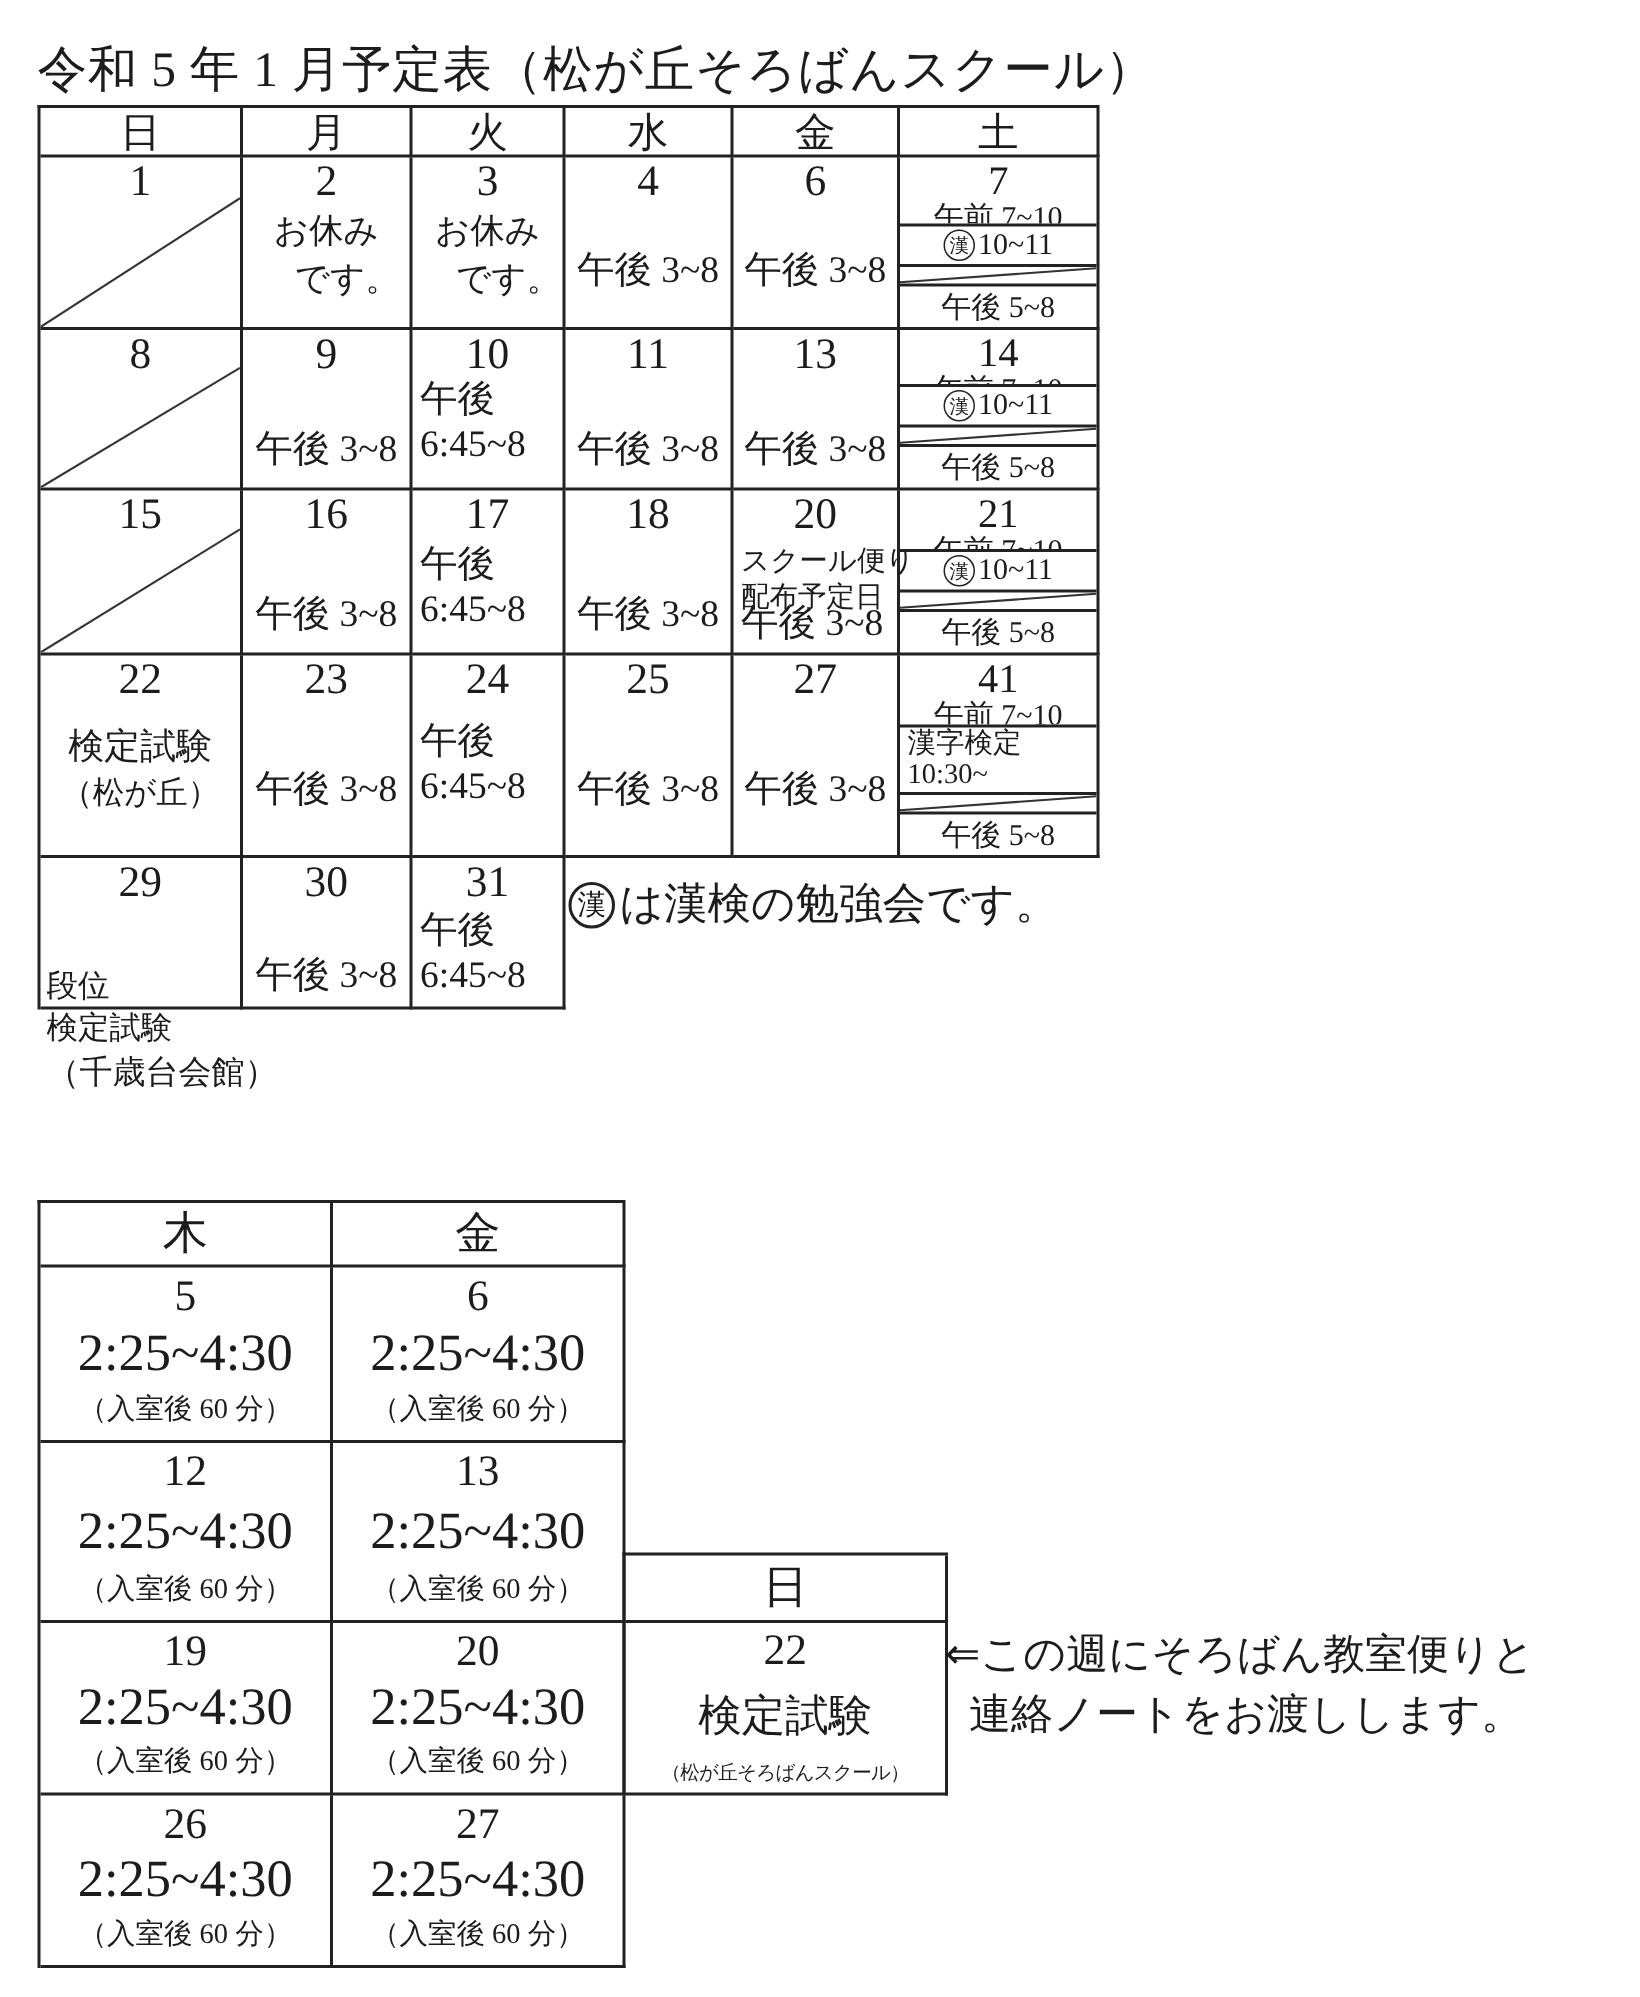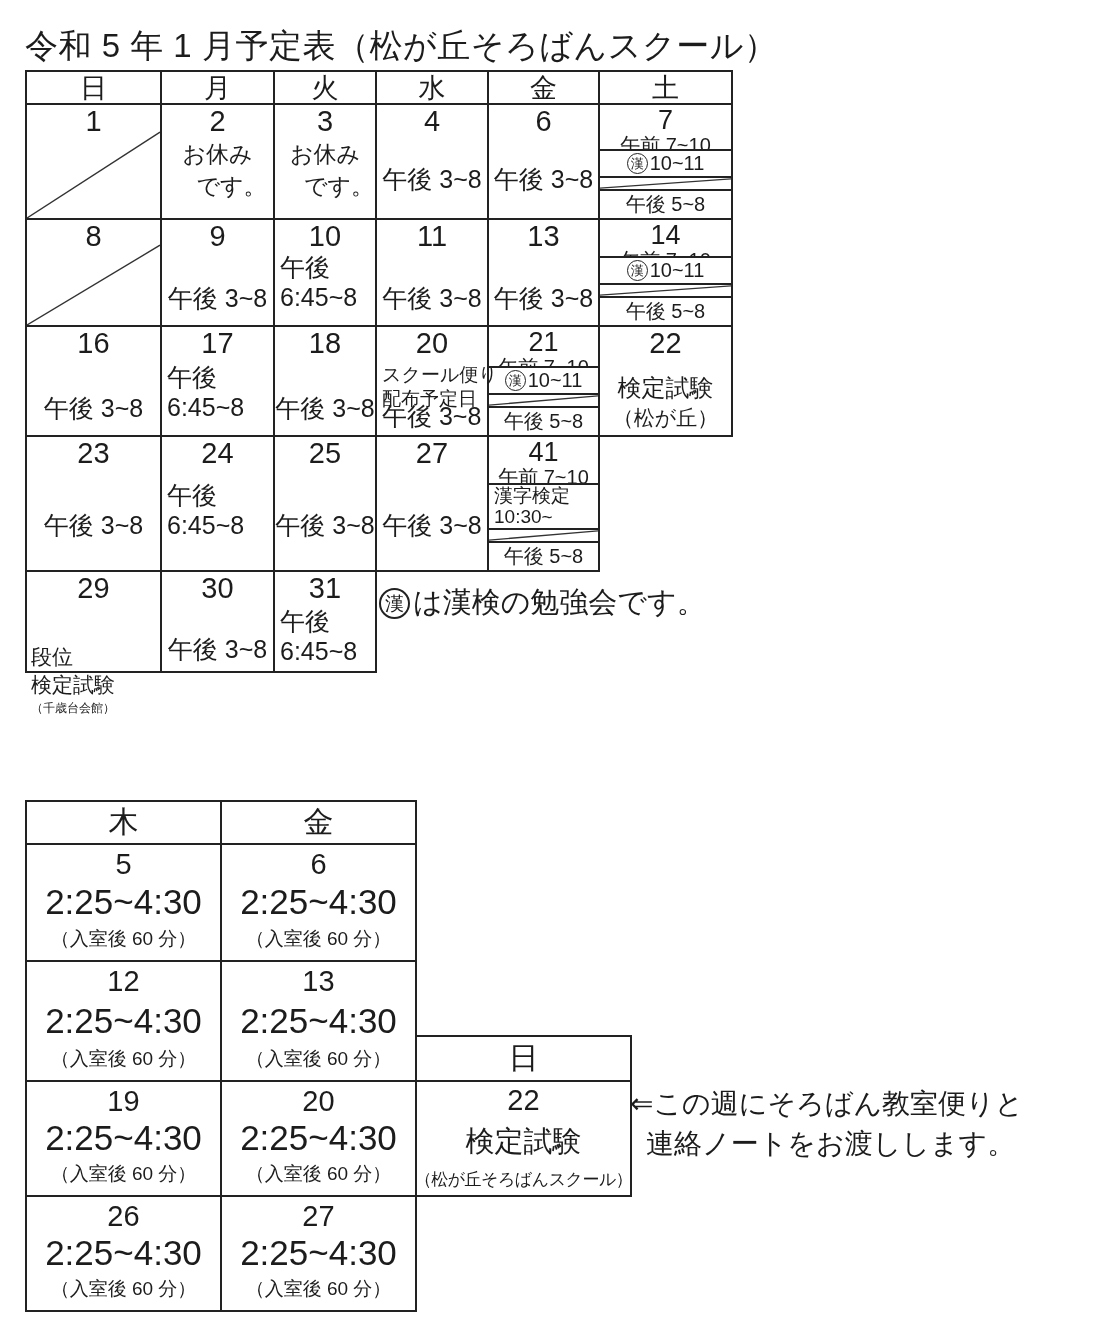--- a/index.html
+++ b/index.html
@@ -1,18 +1,18 @@
 <!DOCTYPE html>
 <html><head>
 <meta charset="utf-8">
 <style>
   html,body { margin:0; padding:0; background:#fff; }
   .page {
     position:relative; width:1093px; height:1331px; background:#ffffff;
-    font-family:Liberation Sans, sans-serif; color:#1c1c1c;
+    font-family:Liberation Serif, serif; color:#1c1c1c;
     overflow:hidden;
   }
   .title { position:absolute; font-size:33px; white-space:nowrap; letter-spacing:.5px; }
   #title1 { left:25px; top:24px; }
   #title2 { left:25px; top:752px; }
 
   .grid { position:absolute; display:grid; border-top:2px solid #222; border-left:2px solid #222; }
   #cal1   { left:25px; top:70px;  grid-template-columns:135px 113px 102px 112px 111px 133px; grid-template-rows:33px 115px 107px 110px 135px; }
   #cal1w5 { left:25px; top:572px; grid-template-columns:135px 113px 102px; grid-template-rows:101px; border-top:none; }
   #cal2   { left:25px; top:800px; grid-template-columns:195px 195px; grid-template-rows:43px 117px 120px 115px 115px; }
@@ -25,21 +25,21 @@
   .num { text-align:center; font-size:29px; line-height:1.05; padding-top:1px; }
   .tbot  { position:absolute; left:0; right:0; text-align:center; font-size:25px; white-space:nowrap; }
   .tleft { position:absolute; left:5px; font-size:25px; line-height:1.2; text-align:left; white-space:nowrap; }
   .b4{bottom:4px;} .b5{bottom:5px;} .b10{bottom:10px;} .b13{bottom:13px;} .b22{bottom:22px;} .b28{bottom:28px;} .b30{bottom:30px;}
   .rest { position:absolute; left:0; right:0; bottom:16px; text-align:center; font-size:23px; line-height:1.4; }
   .rest .r2 { padding-left:28px; }
   .mid-c { position:absolute; top:45px; left:0; right:0; text-align:center; font-size:24px; line-height:1.35; }
   .mid-c .sm { font-size:21px; }
   .mid-l { position:absolute; left:5px; top:36px; font-size:19px; line-height:1.25; white-space:nowrap; text-align:left; }
   .w5lines { position:absolute; left:4px; top:31px; font-size:21px; line-height:1.35; text-align:left; white-space:nowrap;margin-top:40px; }
-  .w5lines .sm { font-size:12px; }
+  .w5lines .sm { font-size:22px; }
 
   .diag-svg { position:absolute; left:0; top:0; width:100%; height:100%; display:block; }
   .diag-svg line { stroke:#333; stroke-width:1.4; }
 
   .sat { display:flex; flex-direction:column; }
   .sat .top { flex:1 1 auto; border-bottom:2px solid #222; text-align:center; box-sizing:border-box; overflow:hidden; }
   .sat .top .num { font-size:27px; line-height:1; padding-top:2px; }
   .sat .am { font-size:20px; line-height:1.1; white-space:nowrap; }
   .sat .kan { flex:0 0 27px; border-bottom:2px solid #222; display:flex; align-items:center; justify-content:center; font-size:20px; box-sizing:border-box; white-space:nowrap; }
   .sat .kentei { flex:0 0 42px; border-bottom:2px solid #222; font-size:19px; line-height:1.1; padding:1px 0 0 5px; text-align:left; box-sizing:border-box; white-space:nowrap; }
@@ -50,21 +50,21 @@
 
   .note1 { position:absolute; left:379px; top:583px; display:flex; align-items:center; font-size:29px; white-space:nowrap; }
   .note1 .kmark { width:31px; height:31px; font-size:19px; border-width:2px; margin-right:3px; }
 
   .dcell { display:flex; flex-direction:column; align-items:center; justify-content:space-between; padding:4px 0 8px; }
   .n2 { font-size:29px; line-height:1.05; }
   .t2 { font-size:35px; line-height:1.05; white-space:nowrap; }
   .nt2 { font-size:19px; white-space:nowrap; }
   .sun22 { display:flex; flex-direction:column; align-items:center; justify-content:space-between; padding:3px 0 4px; }
   .sun22 .mid { font-size:29px; }
-  .sun22 .nt { font-size:17px; white-space:nowrap; letter-spacing:-0.5px; }
+  .sun22 .nt { font-size:13px; white-space:nowrap; letter-spacing:-0.5px; }
 
   .annot { position:absolute; left:630px; top:1084px; font-size:28px; line-height:40px; white-space:nowrap; }
   .annot .ln2 { padding-left:16px; }
 </style>
 </head>
 <body>
 
 <div class="page">
 
   <div class="title" id="title1">令和 5 年 1 月予定表（松が丘そろばんスクール）</div>
@@ -159,20 +159,26 @@
         </div>
       <div class="dg">
           <svg class="diag-svg" viewBox="0 0 100 100" preserveAspectRatio="none">
             <line x1="0" y1="92" x2="100" y2="8" vector-effect="non-scaling-stroke"></line>
           </svg>
         </div>
       <div class="pm">午後 5~8</div>
     </div>
 
     <div class="cell">
+      <svg class="diag-svg" viewBox="0 0 100 100" preserveAspectRatio="none">
+          <line x1="0" y1="100" x2="100" y2="24" vector-effect="non-scaling-stroke"></line>
+        </svg>
+      <div class="num">15</div>
+    </div>
+    <div class="cell">
       <div class="num">16</div>
       <div class="tbot b10">午後 3~8</div>
     </div>
     <div class="cell">
       <div class="num">17</div>
       <div class="tleft b13">
           <div>午後</div>
           <div>6:45~8</div>
         </div>
     </div>

